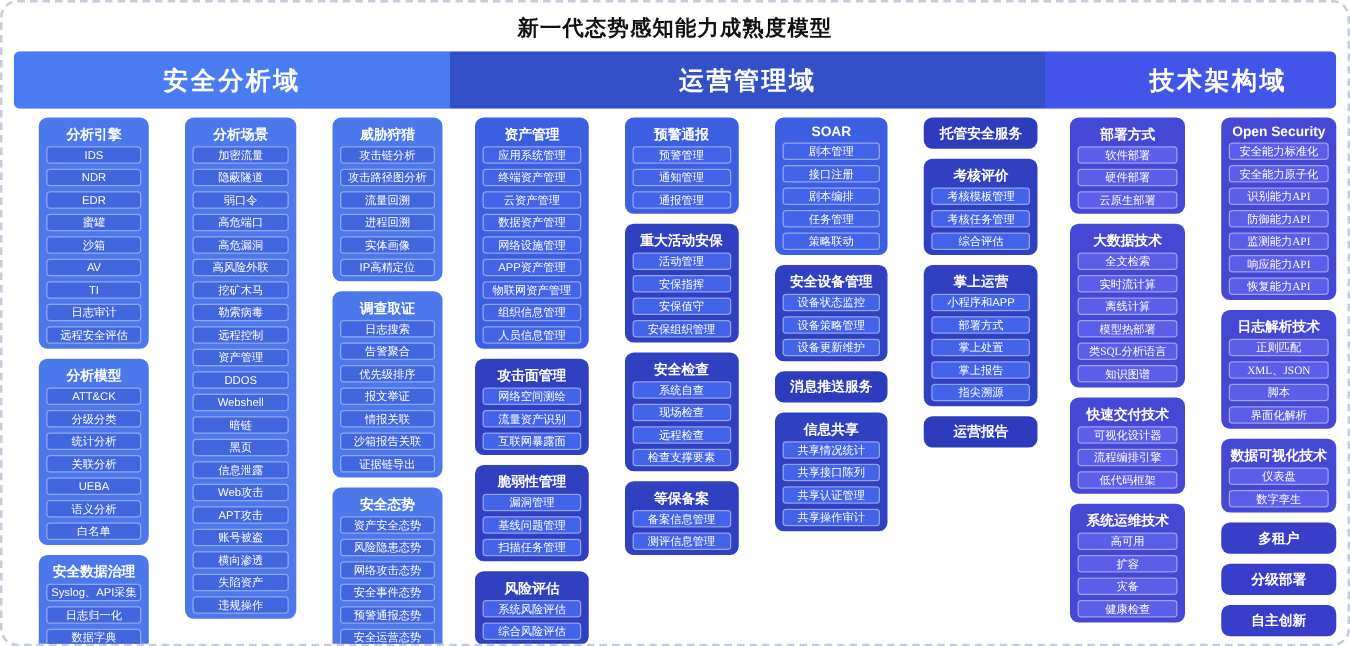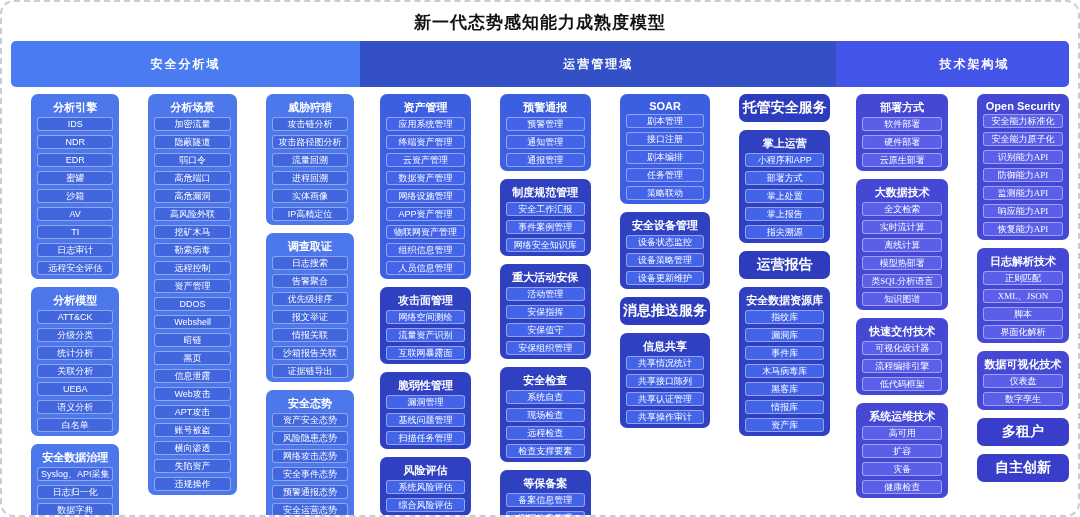--- a/index.html
+++ b/index.html
@@ -8,21 +8,21 @@
     border:2px dashed #c7ccd8; border-radius:14px;
     padding:5px 9px 6px; overflow:hidden; background:#ffffff;
   }
   .title {
     text-align:center; font-size:17px; font-weight:bold; color:#111;
     padding:4px 0 7px; letter-spacing:1px;
   }
   .header-row { display:flex; height:46px; border-radius:5px; overflow:hidden; }
   .header-seg {
     display:flex; align-items:center; justify-content:center;
-    color:#fff; font-size:12px; font-weight:bold; letter-spacing:2px;
+    color:#fff; font-size:20px; font-weight:bold; letter-spacing:2px;
   }
   .seg-analysis { flex:0 0 33%; background:var(--analysis-header); }
   .seg-ops      { flex:0 0 45%; background:var(--ops-header); }
   .seg-tech     { flex:1;       background:var(--tech-header);padding-left:44px; }
 
   .main { display:flex; margin-top:7px; height:418px; }
   .domain { display:flex; gap:9px; box-sizing:border-box; }
   .domain-analysis { flex:0 0 33%; padding-right:6px; }
   .domain-ops      { flex:0 0 45%; padding-right:6px; }
   .domain-tech     { flex:1; }
@@ -45,21 +45,21 @@
   .card.analysis .tile { background:var(--analysis-item); }
 
   .card.ops-bright { background:var(--ops-card-bright); }
   .card.ops-dark   { background:var(--ops-card-dark); }
   .card.ops-bright .tile, .card.ops-dark .tile { background:var(--ops-item); }
 
   .card.tech { background:var(--tech-card); }
   .card.tech .tile { background:var(--tech-item);font-family:Liberation Serif, serif; }
 
   .standalone {
-    border-radius:7px; color:#fff; font-weight:bold; font-size:14px;
+    border-radius:7px; color:#fff; font-weight:bold; font-size:11px;
     text-align:center; padding:5px 0; white-space:nowrap; overflow:hidden;
   }
   .standalone.ops  { background:var(--ops-standalone); }
   .standalone.tech { background:var(--tech-standalone); }
 </style>
 </head>
 <body>
 
 <div class="frame">
   <div class="title">新一代态势感知能力成熟度模型</div>
@@ -192,26 +192,20 @@
           </div>
         </div>
         <div class="col">
           <div class="card ops-bright">
             <div class="card-title">预警通报</div>
             <div class="tile">预警管理</div>
             <div class="tile">通知管理</div>
             <div class="tile">通报管理</div>
           </div>
           <div class="card ops-dark">
-            <div class="card-title">制度规范管理</div>
-            <div class="tile">安全工作汇报</div>
-            <div class="tile">事件案例管理</div>
-            <div class="tile">网络安全知识库</div>
-          </div>
-          <div class="card ops-dark">
             <div class="card-title">重大活动安保</div>
             <div class="tile">活动管理</div>
             <div class="tile">安保指挥</div>
             <div class="tile">安保值守</div>
             <div class="tile">安保组织管理</div>
           </div>
           <div class="card ops-dark">
             <div class="card-title">安全检查</div>
             <div class="tile">系统自查</div>
             <div class="tile">现场检查</div>
@@ -244,38 +238,34 @@
             <div class="card-title">信息共享</div>
             <div class="tile">共享情况统计</div>
             <div class="tile">共享接口陈列</div>
             <div class="tile">共享认证管理</div>
             <div class="tile">共享操作审计</div>
           </div>
         </div>
         <div class="col">
           <div class="standalone ops">托管安全服务</div>
           <div class="card ops-dark">
+            <div class="card-title">考核评价</div>
+            <div class="tile">考核模板管理</div>
+            <div class="tile">考核任务管理</div>
+            <div class="tile">综合评估</div>
+          </div>
+          <div class="card ops-dark">
             <div class="card-title">掌上运营</div>
             <div class="tile">小程序和APP</div>
             <div class="tile">部署方式</div>
             <div class="tile">掌上处置</div>
             <div class="tile">掌上报告</div>
             <div class="tile">指尖溯源</div>
           </div>
           <div class="standalone ops">运营报告</div>
-          <div class="card ops-dark">
-            <div class="card-title">安全数据资源库</div>
-            <div class="tile">指纹库</div>
-            <div class="tile">漏洞库</div>
-            <div class="tile">事件库</div>
-            <div class="tile">木马病毒库</div>
-            <div class="tile">黑客库</div>
-            <div class="tile">情报库</div>
-            <div class="tile">资产库</div>
-          </div>
         </div>
       </div>
     <div class="domain domain-tech">
         <div class="col">
           <div class="card tech">
             <div class="card-title">部署方式</div>
             <div class="tile">软件部署</div>
             <div class="tile">硬件部署</div>
             <div class="tile">云原生部署</div>
           </div>
@@ -319,17 +309,18 @@
             <div class="tile">XML、JSON</div>
             <div class="tile">脚本</div>
             <div class="tile">界面化解析</div>
           </div>
           <div class="card tech">
             <div class="card-title">数据可视化技术</div>
             <div class="tile">仪表盘</div>
             <div class="tile">数字孪生</div>
           </div>
           <div class="standalone tech">多租户</div>
+          <div class="standalone tech">分级部署</div>
           <div class="standalone tech">自主创新</div>
         </div>
       </div>
   </div>
 </div>
 
 </body></html>

